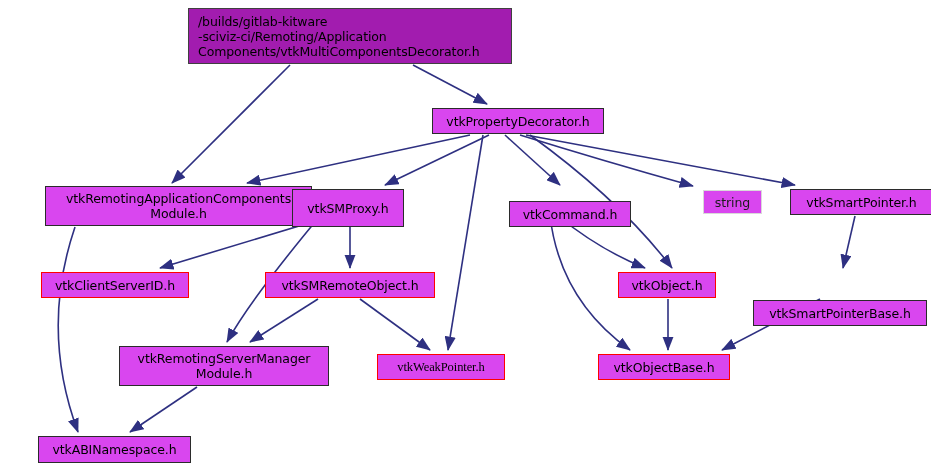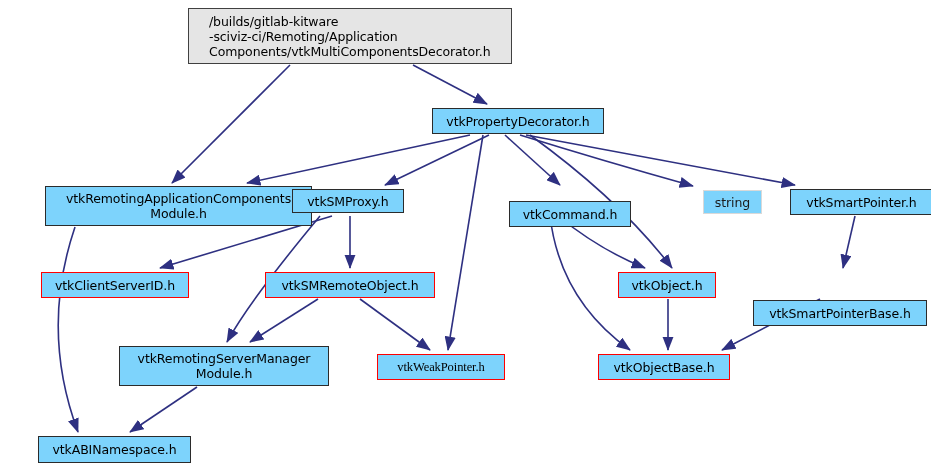--- a/index.html
+++ b/index.html
@@ -22,35 +22,35 @@
     width: 931px;
     height: 469px;
   }
   .node {
     position: absolute;
     box-sizing: border-box;
     display: flex;
     align-items: center;
     justify-content: center;
     text-align: center;
-    background: #7dd3fc;
+    background: #d946ef;
     border: 1px solid #000000;
     color: #000000;
     font-size: 12.5px;
     line-height: 15px;
     letter-spacing: -0.1px;
     white-space: pre-line;
     z-index: 2;
   }
   .node.root {
-    background: #e5e5e5;
+    background: #a21caf;
     border: 1px solid #404040;
     text-align: left;
     justify-content: flex-start;
-    padding-left: 20px;
+    padding-left: 9px;
   }
   .node.normal {
     border: 1px solid #2b2b2b;
   }
   .node.truncated {
     border: 1px solid #ff0000;
   }
   .node.external {
     border: 1px solid #d9d9d9;
     color: #1a1a1a;
@@ -96,21 +96,21 @@
       </g>
   </svg>
 
   <div id="node-layer">
       <div class="node root" style="left: 188px; top: 8px; width: 324px; height: 56px;"><span class="node-label">/builds/gitlab-kitware
 -sciviz-ci/Remoting/Application
 Components/vtkMultiComponentsDecorator.h</span></div>
       <div class="node normal" style="left: 432px; top: 108px; width: 172px; height: 26px;"><span class="node-label">vtkPropertyDecorator.h</span></div>
       <div class="node normal" style="left: 3px; top: 186px; width: 267px; height: 40px; margin-left: 42px;"><span class="node-label">vtkRemotingApplicationComponents
 Module.h</span></div>
-      <div class="node normal" style="left: 292px; top: 189px; width: 112px; height: 24px;"><span class="node-label">vtkSMProxy.h</span></div>
+      <div class="node normal" style="left: 292px; top: 189px; width: 112px; height: 38px;"><span class="node-label">vtkSMProxy.h</span></div>
       <div class="node normal" style="left: 509px; top: 201px; width: 122px; height: 26px;"><span class="node-label">vtkCommand.h</span></div>
       <div class="node external" style="left: 703px; top: 190px; width: 59px; height: 24px;"><span class="node-label">string</span></div>
       <div class="node normal" style="left: 790px; top: 189px; width: 143px; height: 26px;"><span class="node-label">vtkSmartPointer.h</span></div>
       <div class="node truncated" style="left: 41px; top: 272px; width: 148px; height: 26px;"><span class="node-label">vtkClientServerID.h</span></div>
       <div class="node truncated" style="left: 265px; top: 272px; width: 170px; height: 26px;"><span class="node-label">vtkSMRemoteObject.h</span></div>
       <div class="node truncated" style="left: 618px; top: 272px; width: 98px; height: 26px;"><span class="node-label">vtkObject.h</span></div>
       <div class="node normal" style="left: 753px; top: 272px; width: 174px; height: 26px; margin-top: 28px;"><span class="node-label">vtkSmartPointerBase.h</span></div>
       <div class="node normal" style="left: 119px; top: 346px; width: 210px; height: 40px;"><span class="node-label">vtkRemotingServerManager
 Module.h</span></div>
       <div class="node truncated" style="left: 377px; top: 354px; width: 128px; height: 26px; font-family: Liberation Serif, serif;"><span class="node-label">vtkWeakPointer.h</span></div>

